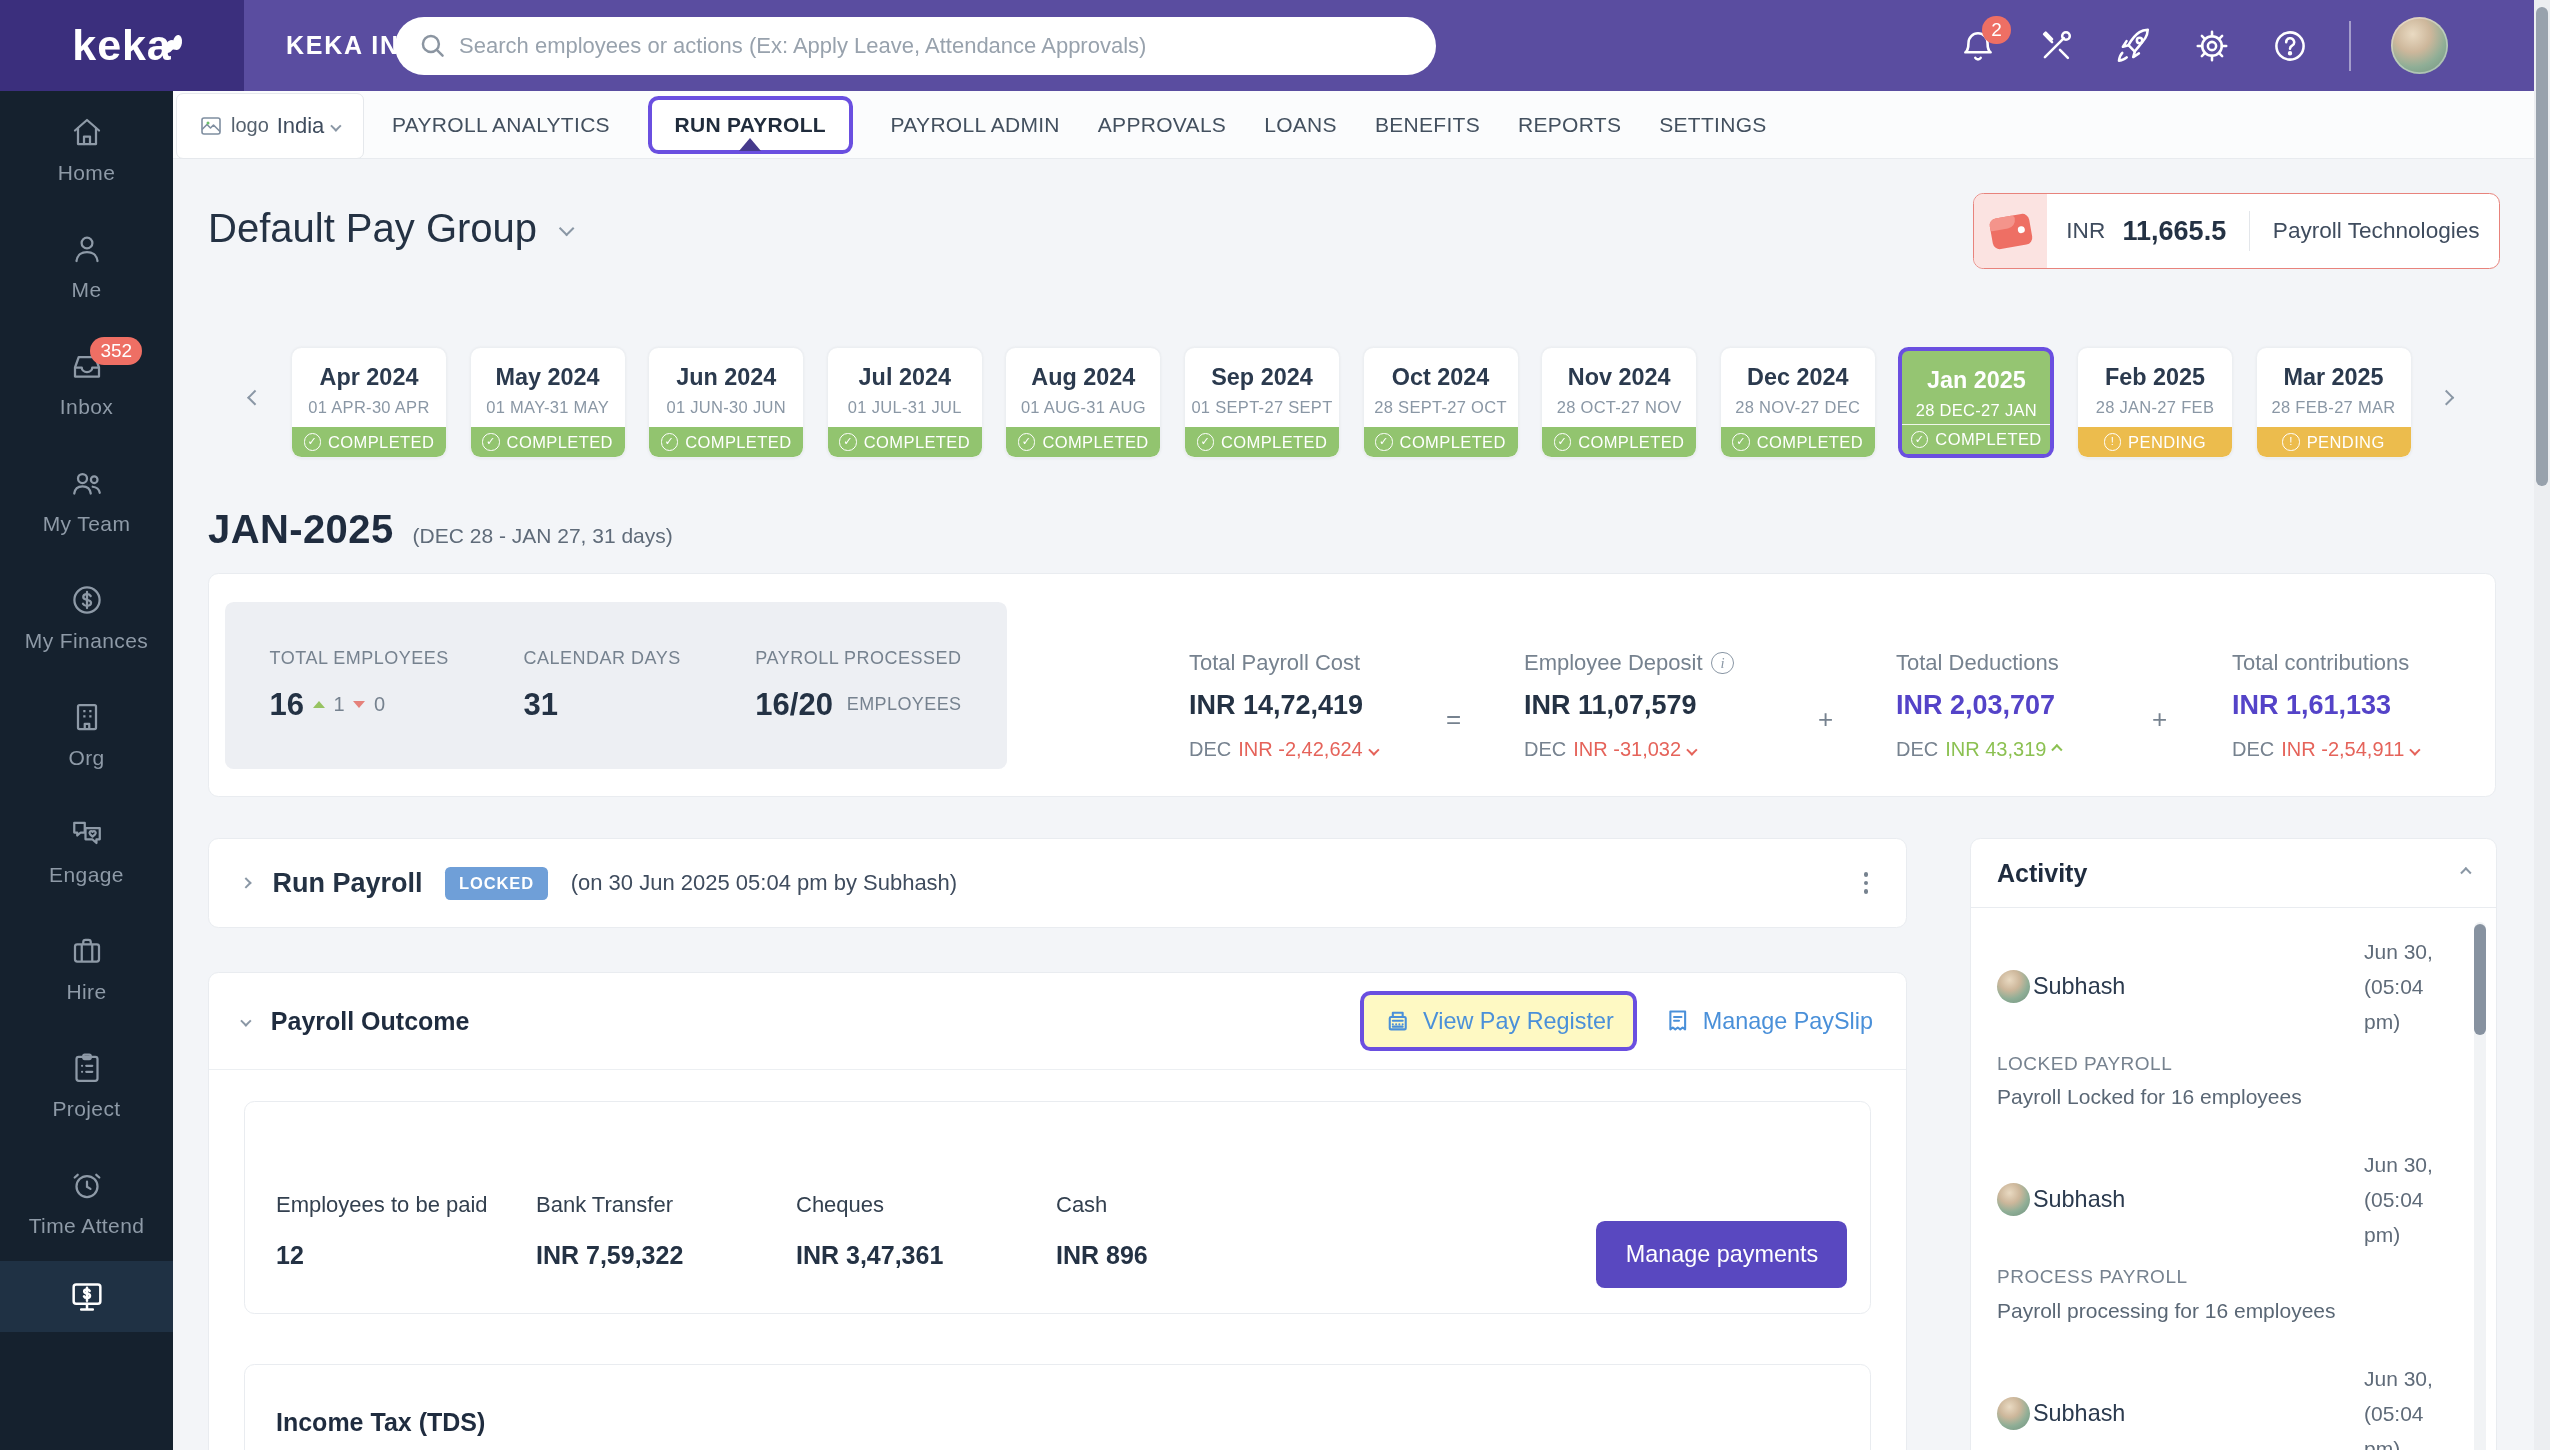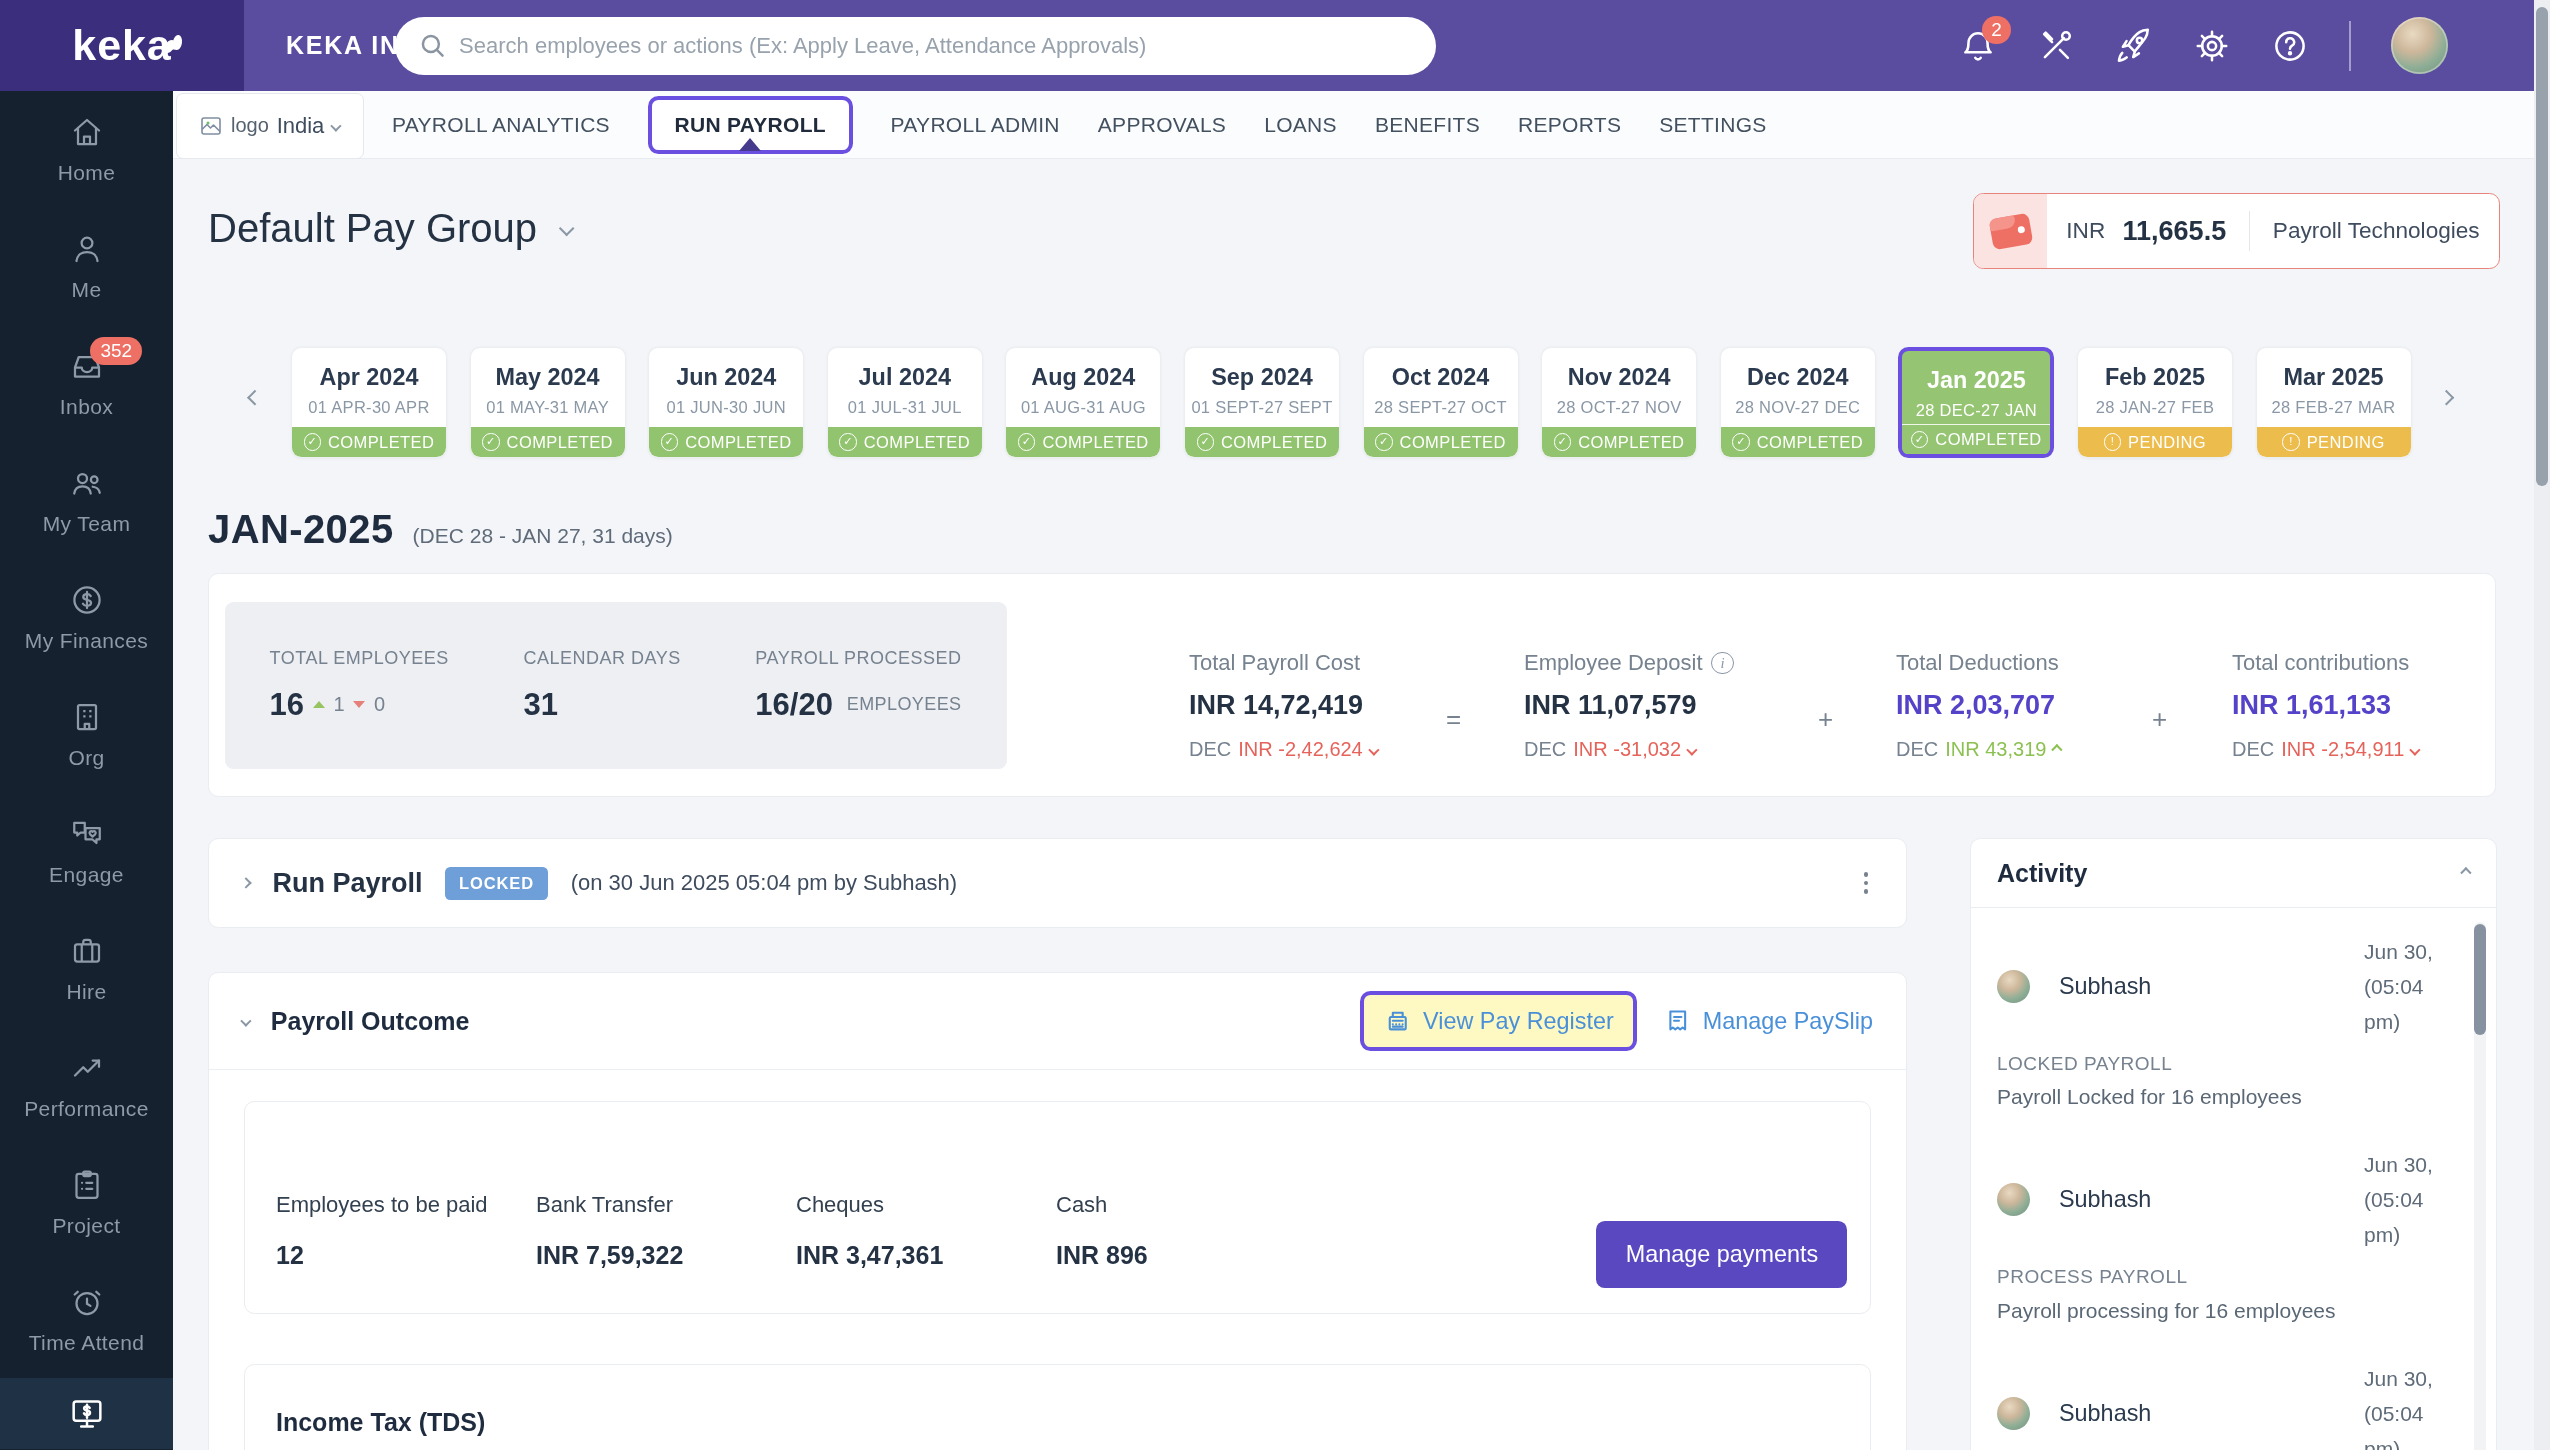--- a/index.html
+++ b/index.html
@@ -134,21 +134,21 @@
   .tds { height:191px; margin-top:50px; padding:43px 31px 0 31px; }
 
   
   .act-card { position:absolute; left:1970px; top:838px; width:527px; height:642px; background:#fff; border:0.9px solid #e9ecf0; border-radius:10.4px; overflow:hidden; }
   .act-head { height:69px; display:flex; align-items:center; justify-content:space-between; padding:0 26px; border-bottom:1.7px solid #e9ecf0; }
   .act-title { font-size:25px; font-weight:bold; color:#1f2c3f; }
   .act-body { position:relative; padding:26px 38px 0 26px; }
   .entry { margin-bottom:38px; }
   .e-head { display:flex; align-items:center; }
   .e-avatar { width:33px; height:33px; border-radius:50%; background:radial-gradient(circle at 38% 30%, #e9dac2 0%, #cdb79b 34%, #8fae96 62%, #6e8f7c 100%); flex:none; }
-  .e-name { font-size:23.4px; color:#2b3a4e; margin-left:29px; }
+  .e-name { font-size:23.4px; color:#2b3a4e; margin-left:3px; }
   .e-time { margin-left:auto; width:94px; font-size:21px; color:#5f6b79; line-height:35px; }
   .e-action { margin-top:14px; font-size:19px; color:#76828f; letter-spacing:0.5px; }
   .e-desc { margin-top:10.4px; font-size:21px; color:#5a6775; }
   .act-scroll { position:absolute; right:10.4px; top:83px; bottom:0; width:12px; background:#f1f3f5; border-radius:7px; }
   .act-thumb { position:absolute; top:1.7px; left:0; width:12px; height:111px; background:#8792a0; border-radius:7px; }
 
   svg { display:block; }
 </style>
 </head>
 <body>
@@ -276,27 +276,20 @@
         </svg>
       <span class="lbl">Engage</span>
     </div>
     <div class="sb-item">
       <svg width="36" height="36" viewBox="0 0 24 24" fill="none" stroke="#8e9aa7" stroke-width="1.5" stroke-linejoin="round">
           <rect x="4" y="7.5" width="16" height="11.5" rx="1.5"></rect>
           <path d="M9.5 7.5V6A1.5 1.5 0 0 1 11 4.5h2A1.5 1.5 0 0 1 14.5 6v1.5"></path>
           <path d="M8.5 7.5V19M15.5 7.5V19"></path>
         </svg>
       <span class="lbl">Hire</span>
-    </div>
-    <div class="sb-item">
-      <svg width="36" height="36" viewBox="0 0 24 24" fill="none" stroke="#8e9aa7" stroke-width="1.5" stroke-linecap="round" stroke-linejoin="round">
-          <path d="M4 17l5.5-5.5 3 3L20 7"></path>
-          <path d="M15.8 7H20v4.2"></path>
-        </svg>
-      <span class="lbl">Performance</span>
     </div>
     <div class="sb-item">
       <svg width="36" height="36" viewBox="0 0 24 24" fill="none" stroke="#8e9aa7" stroke-width="1.5" stroke-linejoin="round">
           <rect x="5" y="4.5" width="14" height="16" rx="1.5"></rect>
           <rect x="9.5" y="3" width="5" height="3" rx="1"></rect>
           <path d="M8.7 10.5h.01M11.5 10.5h4M8.7 14.5h.01M11.5 14.5h4" stroke-linecap="round"></path>
         </svg>
       <span class="lbl">Project</span>
     </div>
     <div class="sb-item">

